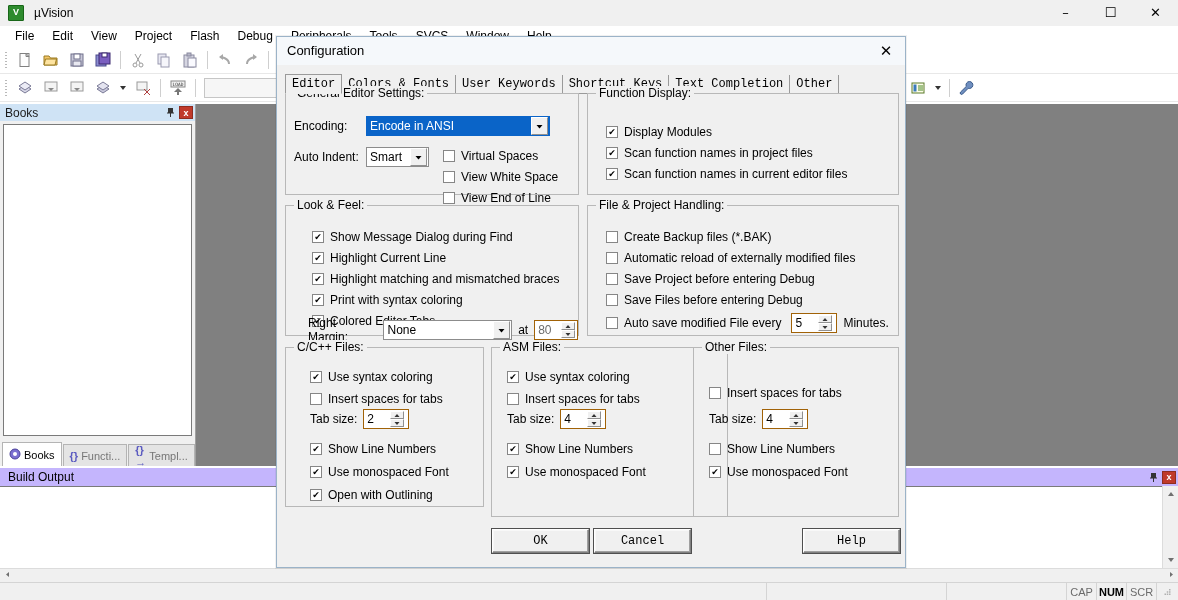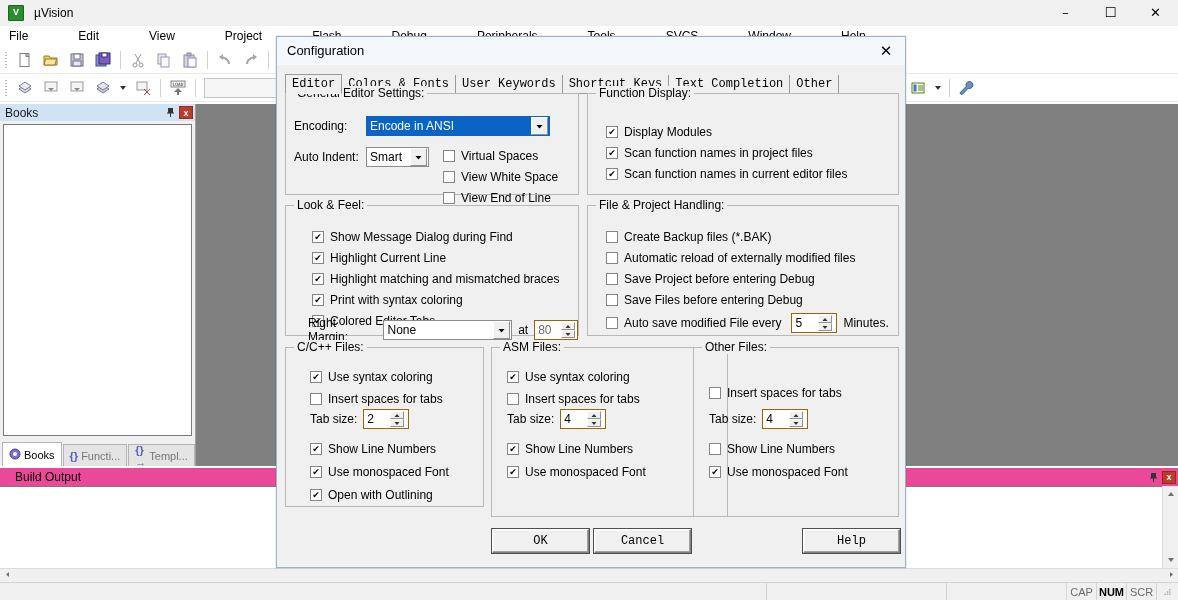--- a/index.html
+++ b/index.html
@@ -26,21 +26,21 @@
   .app-title { margin-left:10px; font-size:12px; color:#000; }
   .win-btns { margin-left:auto; display:flex; height:26px; }
   .win-btn {
     width:45px; height:26px; display:flex; align-items:center; justify-content:center;
     font-size:13px; color:#000; font-family:"DejaVu Sans", sans-serif;
   }
 
   
   .menubar {
     height:20px; background:#ffffff; display:flex; align-items:center;
-    font-size:12px;gap:32px;
+    padding-left:6px; font-size:12px;
   }
   .menu-item { padding:2px 9px; color:#000; }
 
   
   .toolbar-row {
     height:28px; background:#ffffff; display:flex; align-items:center;
     border-bottom:1px solid #e8e8e8; position:relative;
   }
   .grip { width:7px; height:20px; margin:0 2px 0 3px;
     background-image:repeating-linear-gradient(to bottom,#b9b9b9 0 1px,transparent 1px 3px);
@@ -88,22 +88,22 @@
   .editor-area {
     position:absolute; left:196px; top:104px; right:0; height:362px;
     background:#808080;
   }
 
   
   .build-panel {
     position:absolute; left:0; top:468px; right:0; bottom:18px; background:#f0f0f0;
   }
   .build-header {
-    height:18px; background:#ec4899; display:flex; align-items:center;
-    padding:0 2px 0 15px; font-size:12px;
+    height:18px; background:#c4b5fd; display:flex; align-items:center;
+    padding:0 2px 0 8px; font-size:12px;
   }
   .build-header .ttl { flex:1; }
   .build-body {
     position:absolute; left:0; top:18px; right:0; bottom:14px;
     background:#fff; border-top:1px solid #7a7a7a;
   }
   .vscroll {
     position:absolute; right:0; top:18px; bottom:14px; width:16px;
     background:#f0f0f0; border-left:1px solid #dcdcdc;
   }

